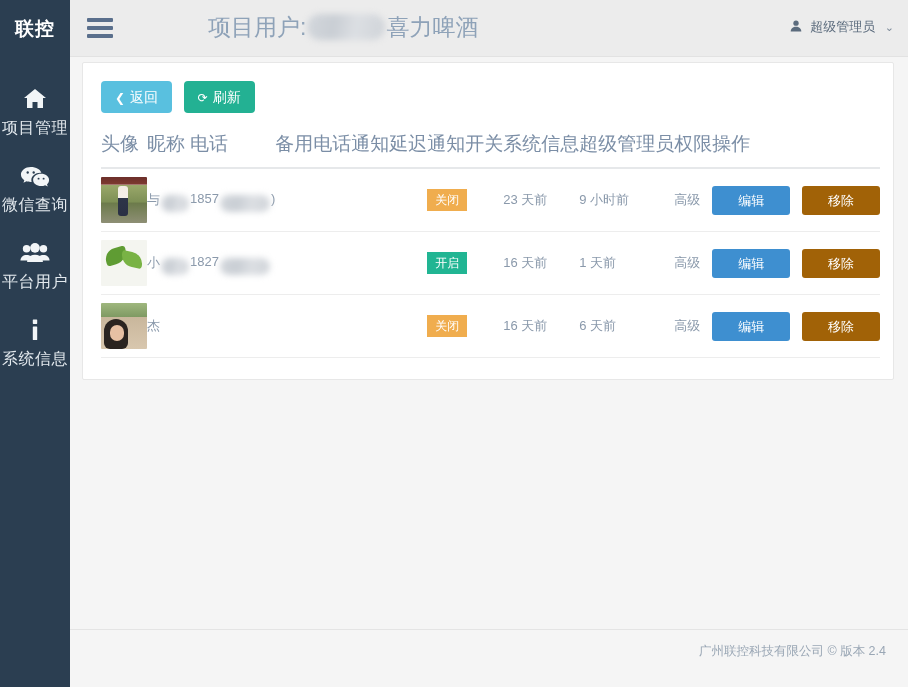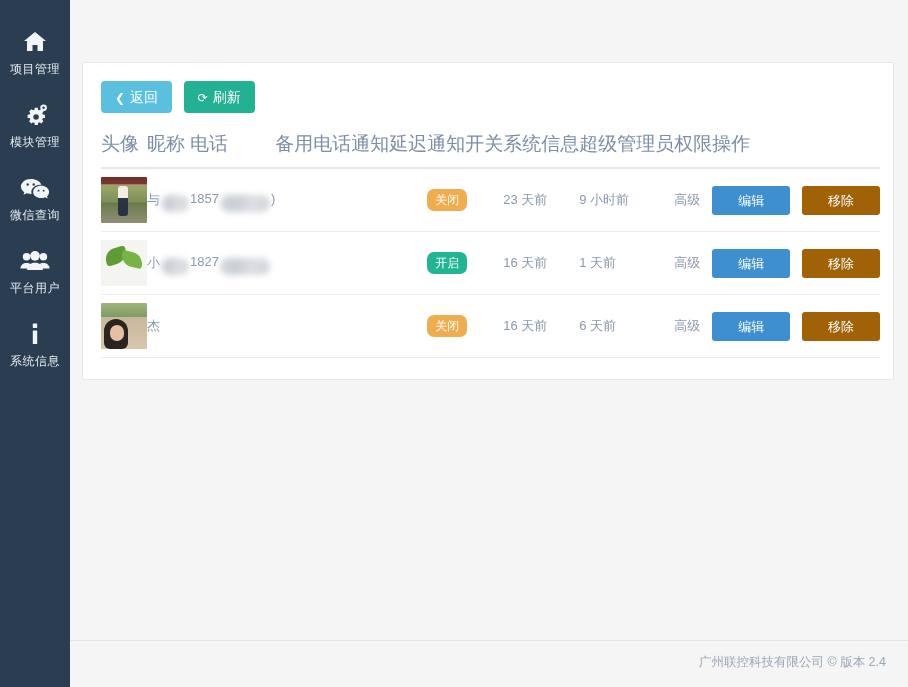--- a/index.html
+++ b/index.html
@@ -53,21 +53,21 @@
   }
   .nav-item .nav-icon {
     display: block;
     height: 26px;
     line-height: 26px;
     margin-bottom: 7px;
   }
   .nav-item .nav-icon svg { vertical-align: middle; }
   .nav-item .nav-label {
     display: block;
-    font-size: 12px;
+    font-size: 16px;
     color: #e3e9ee;
     letter-spacing: .5px;
   }
 
   
   .topbar {
     position: absolute;
     left: 70px; top: 0;
     width: 838px;
     height: 57px;
@@ -243,21 +243,21 @@
     background: #e6c0a3;
     border-radius: 7px;
   }
 
   .blur-nick  { width: 28px; height: 17px; border-radius: 9px; position: relative; top: 3px; }
   .blur-phone { width: 50px; height: 17px; border-radius: 9px; position: relative; top: 3px; }
 
   .badge {
     display: inline-block;
     padding: 5px 8px;
-    border-radius: 7px;
+    border-radius: 0;
     font-size: 12px;
     color: #ffffff;
     line-height: 1;
   }
   .badge-off { background: #f0ad4e; }
   .badge-on  { background: #21b593; }
 
   .act-btn {
     display: inline-block;
     border: none;
@@ -268,59 +268,50 @@
     padding: 8px 26px;
     cursor: pointer;
     line-height: 1;
   }
   .act-edit { background: #3e8fd0; margin-right: 8px; }
   .act-del  { background: #a16207; font-family: Liberation Serif, serif; }
 
   .footer {
     position: absolute;
     left: 70px;
-    bottom: 5px;
+    bottom: 16px;
     width: 838px;
     height: 42px;
     background: #f5f5f5;
     border-top: 1px solid #e4e4e4;
     box-sizing: border-box;
     text-align: right;
     padding: 13px 22px 0 0;
     color: #9aa7b5;
     font-size: 12.5px;
   }
 </style>
 </head>
 <body>
 
 <div class="app">
 
   <div class="sidebar">
+    <div class="logo">联控</div>
     <div class="nav">
 
       <a class="nav-item">
         <span class="nav-icon">
           <svg width="26" height="24" viewBox="0 0 24 24" fill="#f2f5f7">
             <path d="M12 2 L23 11 L20 11 L20 21 L14.5 21 L14.5 15 L9.5 15 L9.5 21 L4 21 L4 11 L1 11 Z"></path>
           </svg>
         </span>
         <span class="nav-label">项目管理</span>
       </a>
 
-      <a class="nav-item">
-        <span class="nav-icon">
-          <svg width="27" height="24" viewBox="0 0 28 24" fill="#f2f5f7">
-            <path d="M11.5 7.2 l1.5-.7 .2-2.1 h3.2 l.2 2.1 1.5 .7 1.8-1.2 2.3 2.3 -1.2 1.8 .7 1.5 2.1 .2 v3.2 l-2.1 .2 -.7 1.5 1.2 1.8 -2.3 2.3 -1.8-1.2 -1.5 .7 -.2 2.1 h-3.2 l-.2-2.1 -1.5-.7 -1.8 1.2 -2.3-2.3 1.2-1.8 -.7-1.5 -2.1-.2 v-3.2 l2.1-.2 .7-1.5 -1.2-1.8 2.3-2.3 Z M14.6 11.1 a2.9 2.9 0 1 0 0 5.8 a2.9 2.9 0 0 0 0-5.8 Z"></path>
-            <circle cx="22.4" cy="4.6" r="3.4"></circle>
-            <circle cx="22.4" cy="4.6" r="1.3" fill="#2b3e51"></circle>
-          </svg>
-        </span>
-        <span class="nav-label">模块管理</span>
-      </a>
 
       <a class="nav-item">
         <span class="nav-icon">
           <svg width="30" height="24" viewBox="0 0 32 24" fill="#f2f5f7">
             <path d="M11.5 2.3 C5.6 2.3 1 6 1 10.4 c0 2.4 1.4 4.6 3.6 6.1 l-.9 2.8 3.2-1.6 c1.4 .4 2.4 .6 4.6 .6 .3 0 .6 0 .9 0 -.2-.7-.3-1.4-.3-2.1 0-4.3 4.3-7.8 9.6-7.8 .4 0 .7 0 1.1 .1 C21.9 5.1 17.2 2.3 11.5 2.3 Z"></path>
             <circle cx="8.2" cy="8.3" r="1.25" fill="#2b3e51"></circle>
             <circle cx="14.6" cy="8.3" r="1.25" fill="#2b3e51"></circle>
             <path d="M31 16.2 c0-3.6-3.8-6.5-8.5-6.5 s-8.5 2.9-8.5 6.5 c0 3.6 3.8 6.5 8.5 6.5 1.6 0 3-.3 4.3-.9 l2.8 1.4 -.8-2.4 C30.1 19.7 31 18 31 16.2 Z"></path>
             <circle cx="19.8" cy="14.8" r="1.05" fill="#2b3e51"></circle>
             <circle cx="25.2" cy="14.8" r="1.05" fill="#2b3e51"></circle>
@@ -349,20 +340,40 @@
             <rect x="3.8" y="1.5" width="4.4" height="4.4" rx="0.6"></rect>
             <rect x="3.8" y="8.5" width="4.4" height="13.5" rx="0.6"></rect>
           </svg>
         </span>
         <span class="nav-label">系统信息</span>
       </a>
 
     </div>
   </div>
 
+  <div class="topbar">
+    <div class="hamburger">
+      <span></span>
+      <span></span>
+      <span></span>
+    </div>
+
+    <div class="page-title"><span>项目用户:</span><span class="blur-chip title-blur"></span><span>喜力啤酒</span></div>
+
+    <div class="user-menu">
+      <span class="u-icon">
+        <svg width="12" height="12" viewBox="0 0 14 14" fill="#5b6b7d" style="vertical-align:-1px">
+          <circle cx="7" cy="3.7" r="3.1"></circle>
+          <path d="M0.8 13.5 c0-3.6 2.8-5.6 6.2-5.6 s6.2 2 6.2 5.6 Z"></path>
+        </svg>
+      </span>
+      <span>超级管理员</span>
+      <span class="caret">⌄</span>
+    </div>
+  </div>
 
   <div class="content">
     <div class="panel">
 
       <div>
         <button class="btn btn-back">
           <span class="bico">❮</span><span>返回</span>
         </button>
         <button class="btn btn-refresh">
           <span class="bico">⟳</span><span>刷新</span>

